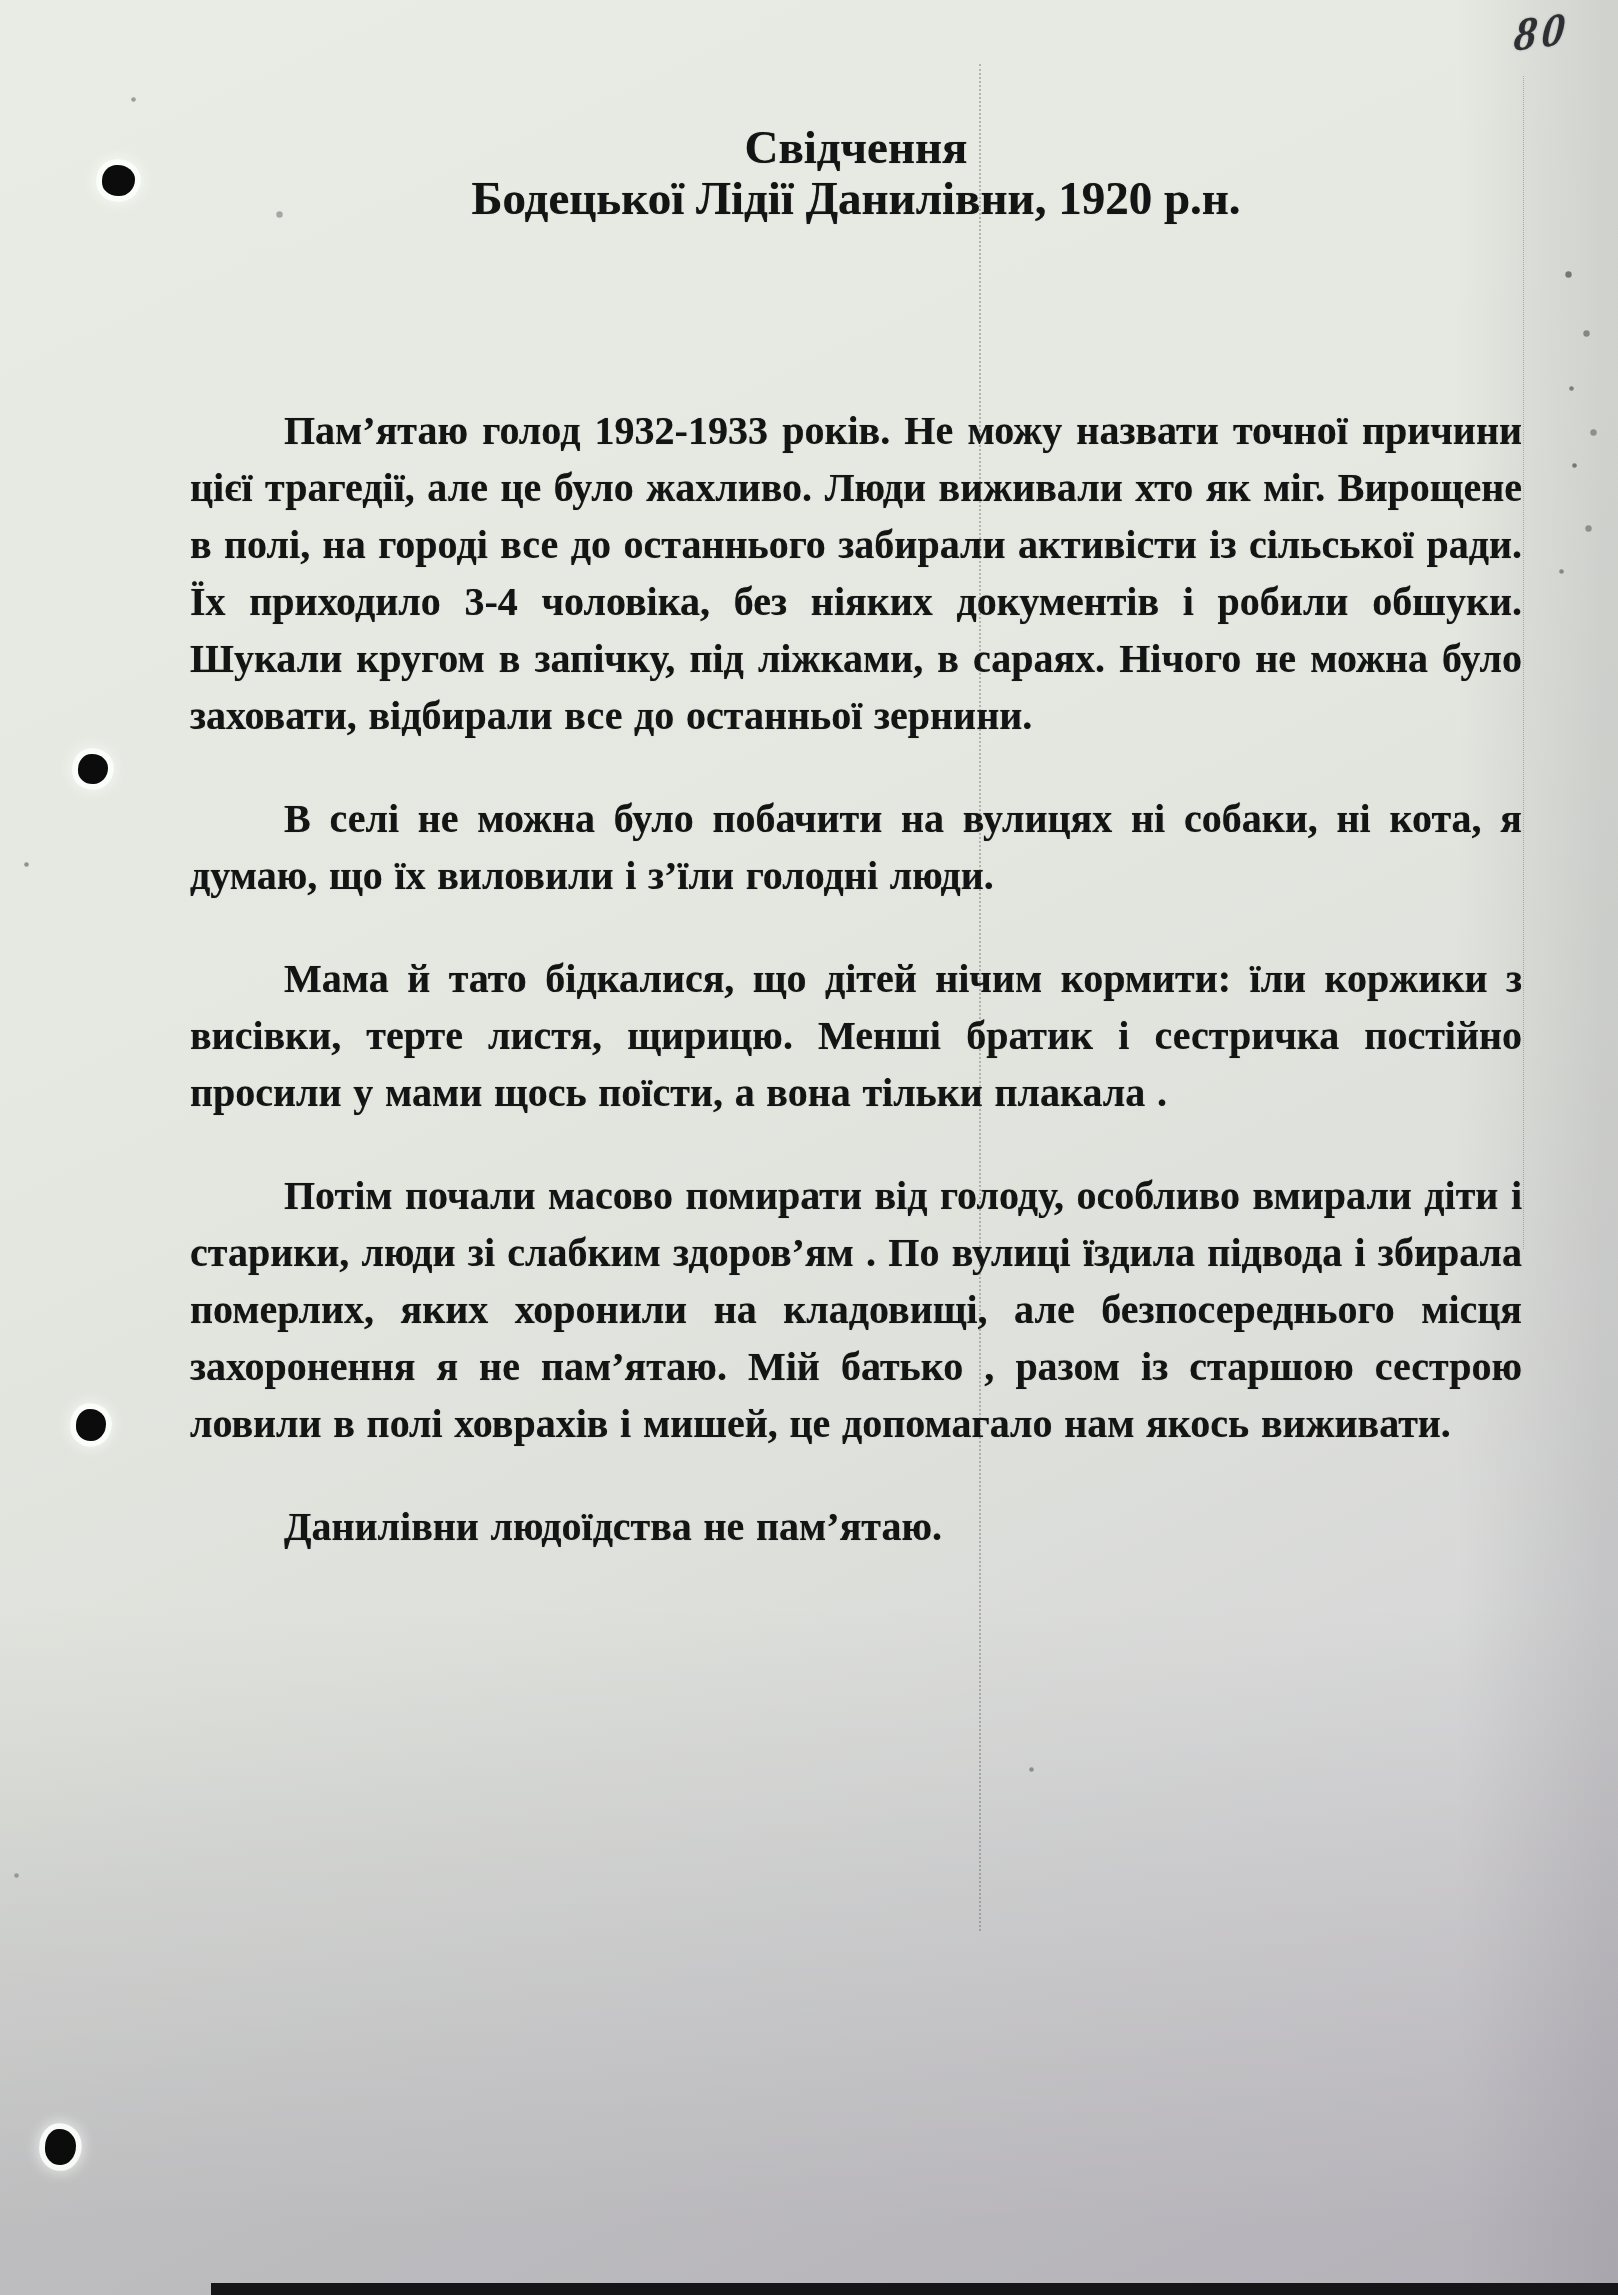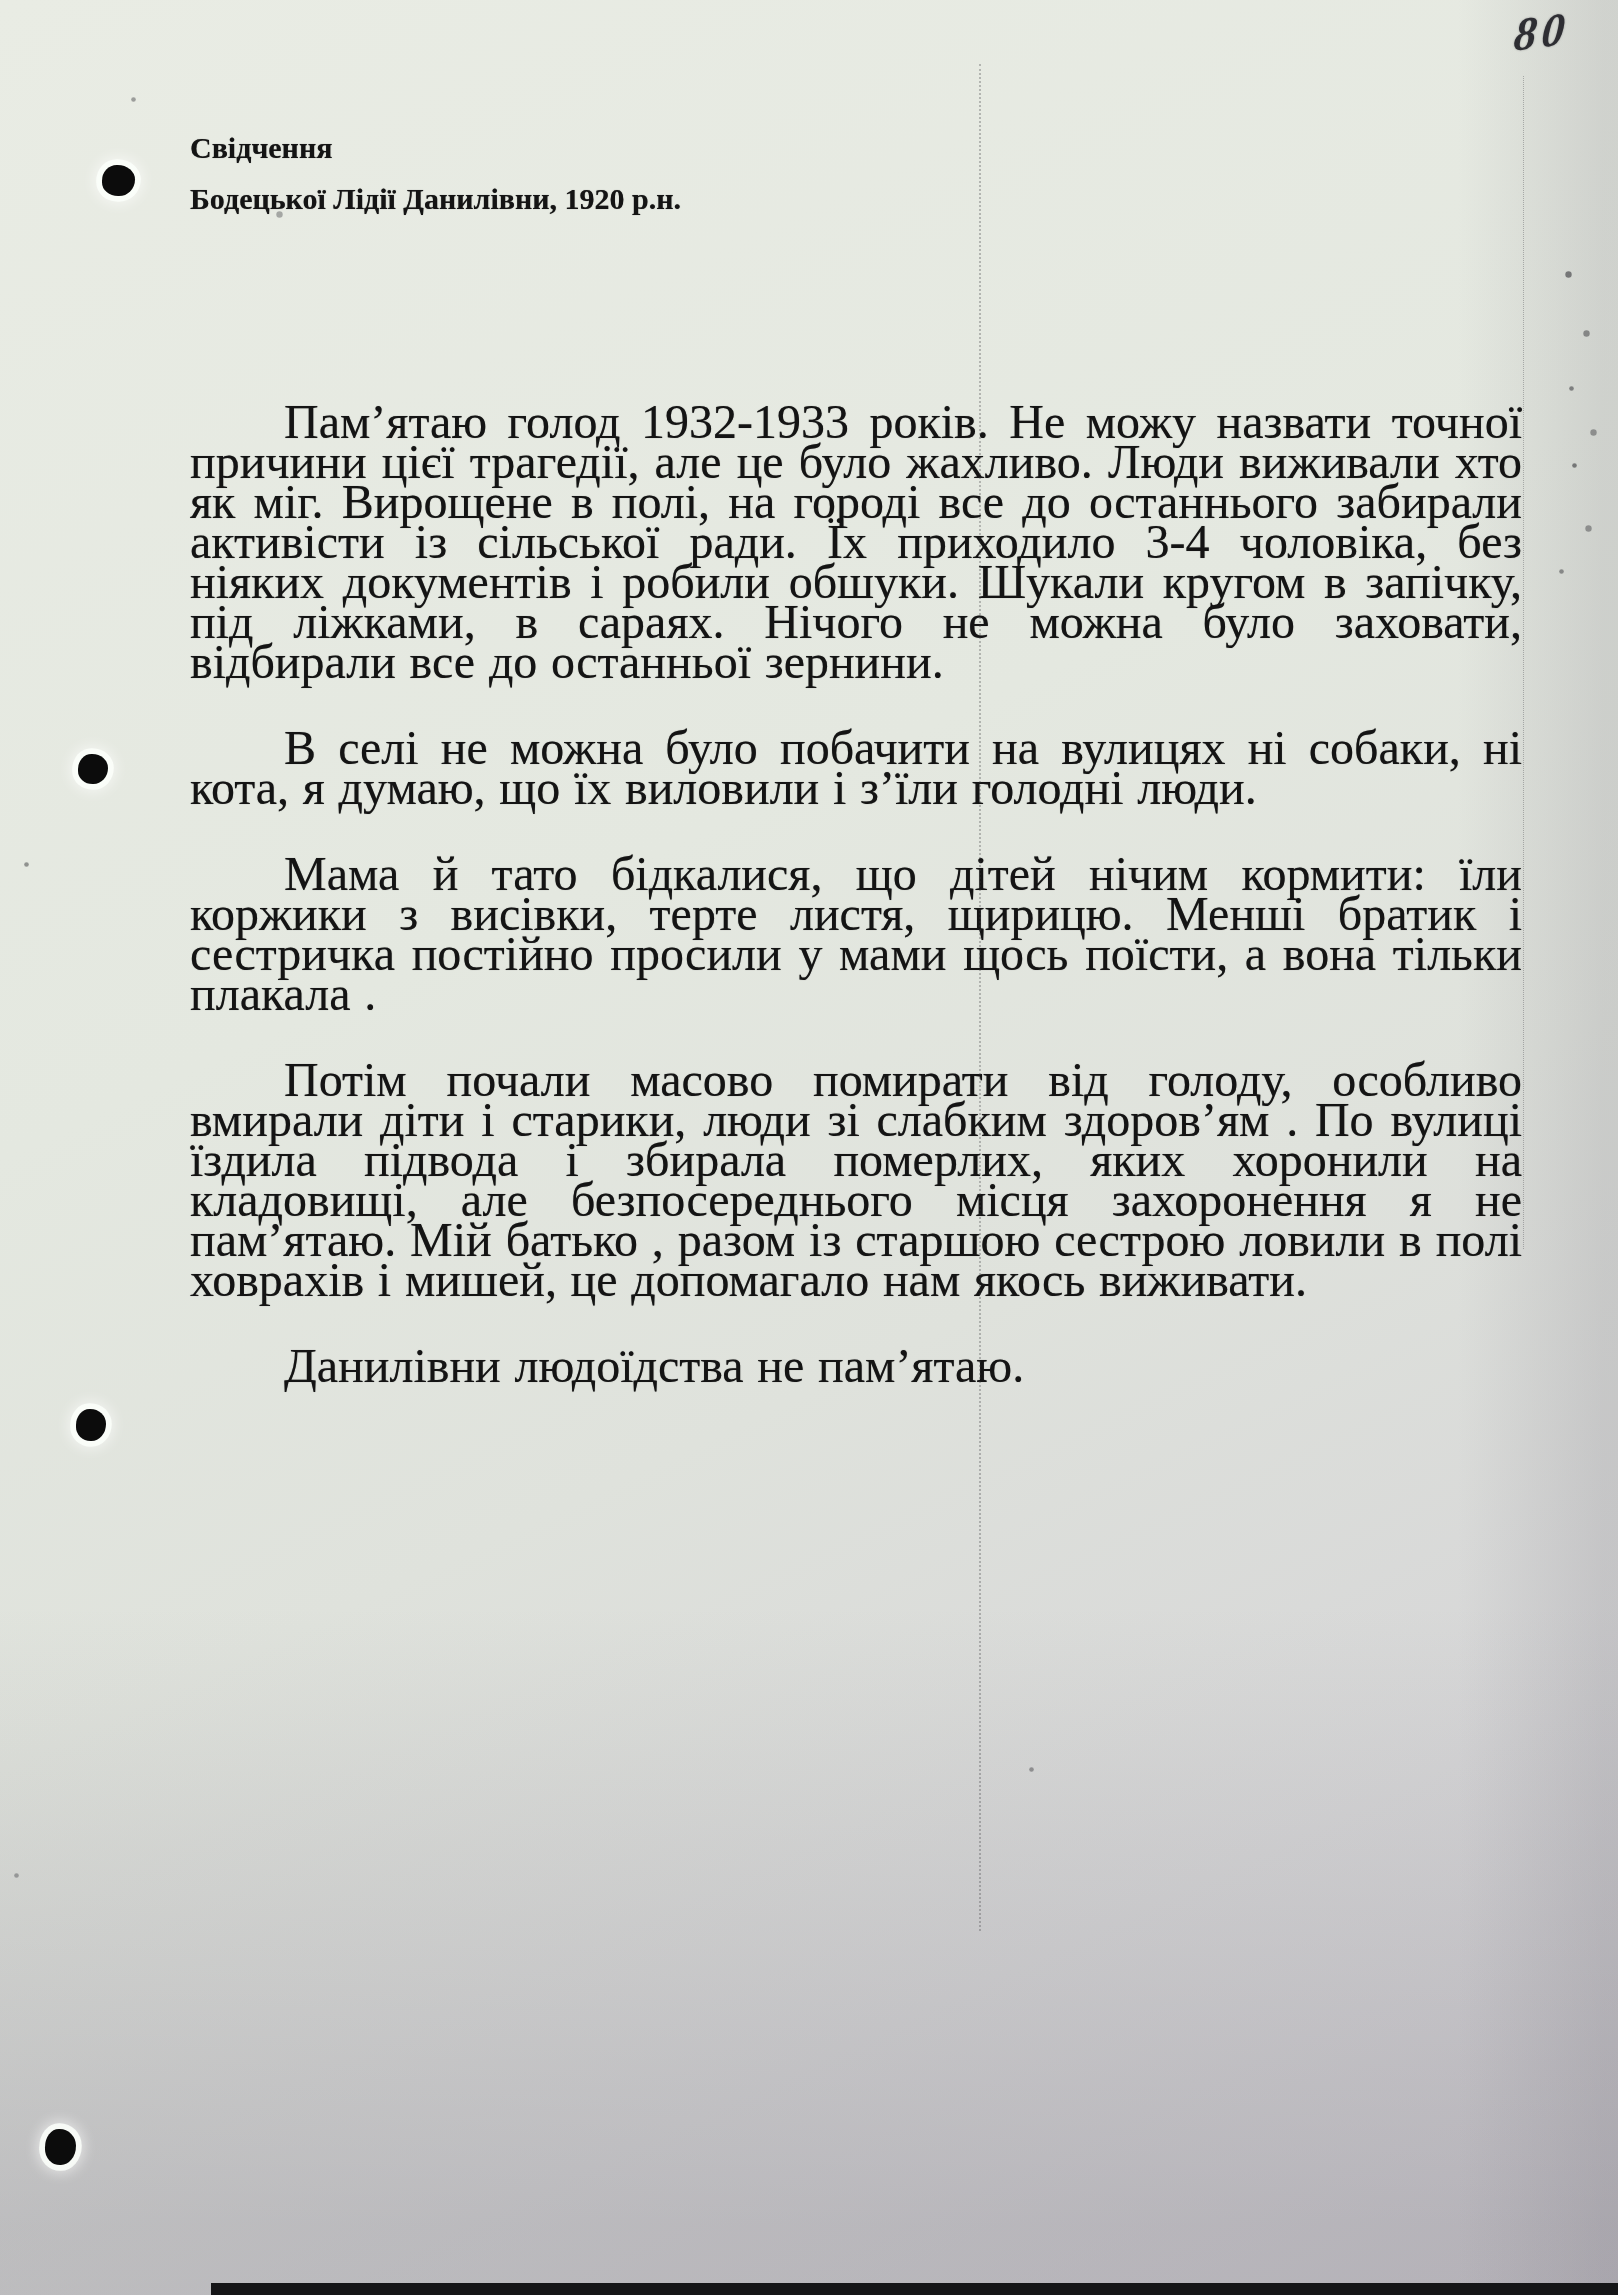--- a/index.html
+++ b/index.html
@@ -33,39 +33,40 @@
     letter-spacing: 5px;
     text-shadow: 0 0 1.7px rgba(46,46,51,0.5);
   }
 
   
   .title-block {
     position: absolute;
     left: 190px;
     top: 122px;
     width: 1332px;
+    text-align: center;
     font-weight: bold;
-    font-size: 30px;
+    font-size: 47px;
     line-height: 51px;
     text-shadow: 0 0 0.8px rgba(0,0,0,0.55);
     white-space: nowrap;
   }
 
   
   .body-block {
     position: absolute;
     left: 190px;
     top: 402px;
     width: 1332px;
   }
   .body-block p {
     margin: 0 0 46px 0;
-    font-weight: normal;
-    font-size: 48px;
-    line-height: 40px;
+    font-weight: bold;
+    font-size: 40px;
+    line-height: 57px;
     text-align: justify;
     text-align-last: left;
     text-indent: 94px;
     word-spacing: 1.7px;
     text-shadow: 0 0 0.8px rgba(0,0,0,0.5);
   }
 
   
   .hole {
     position: absolute;

